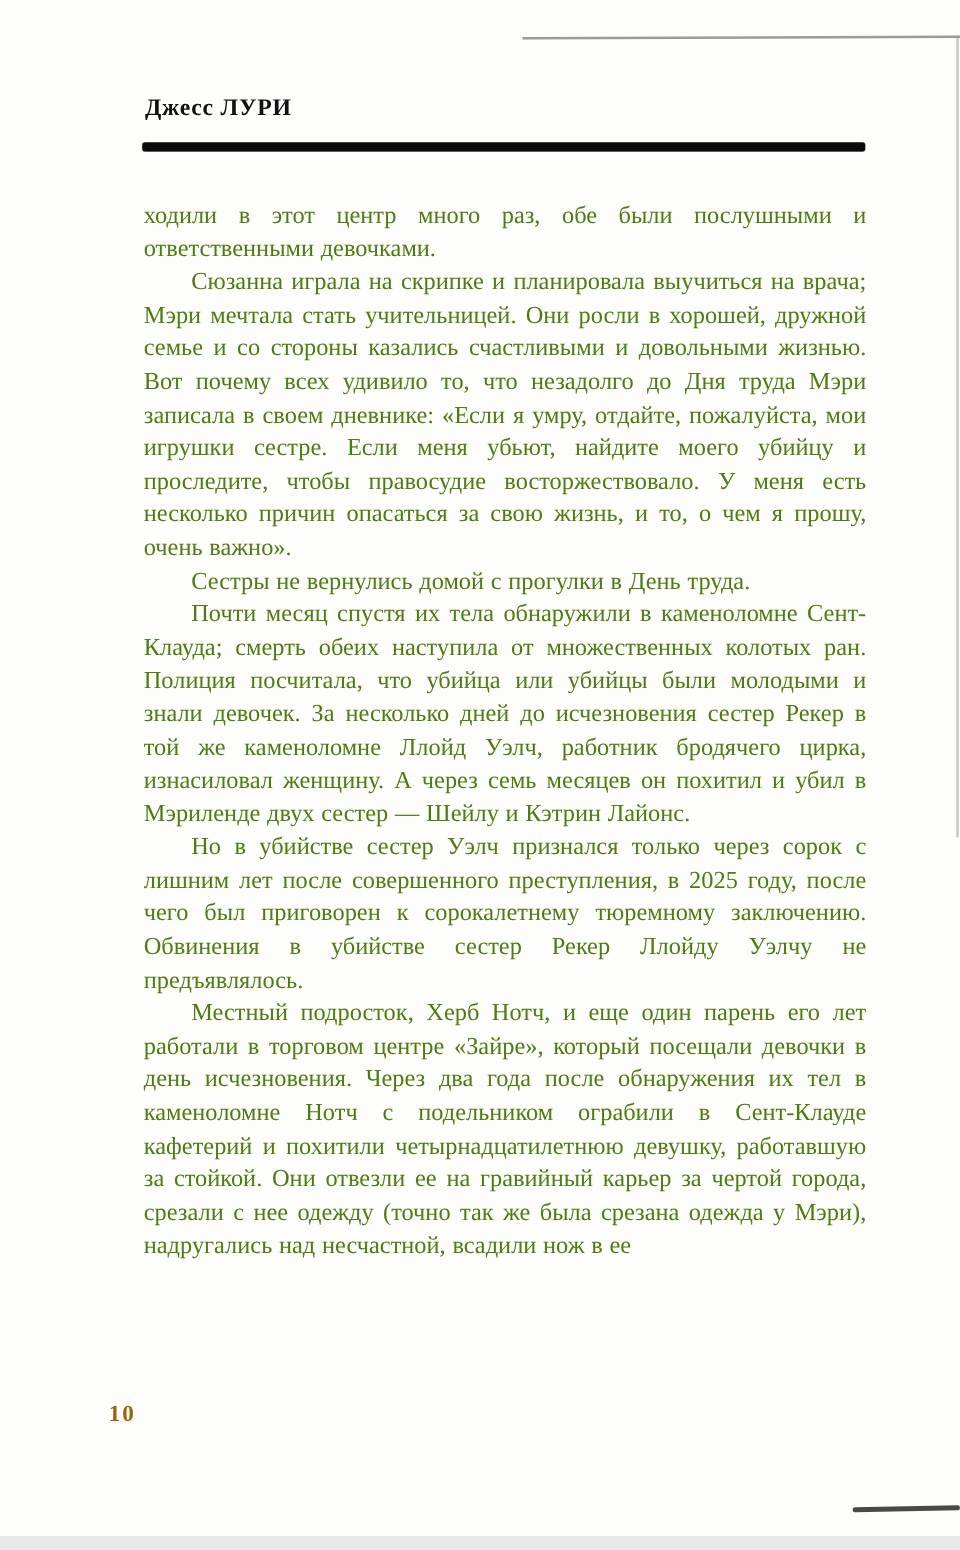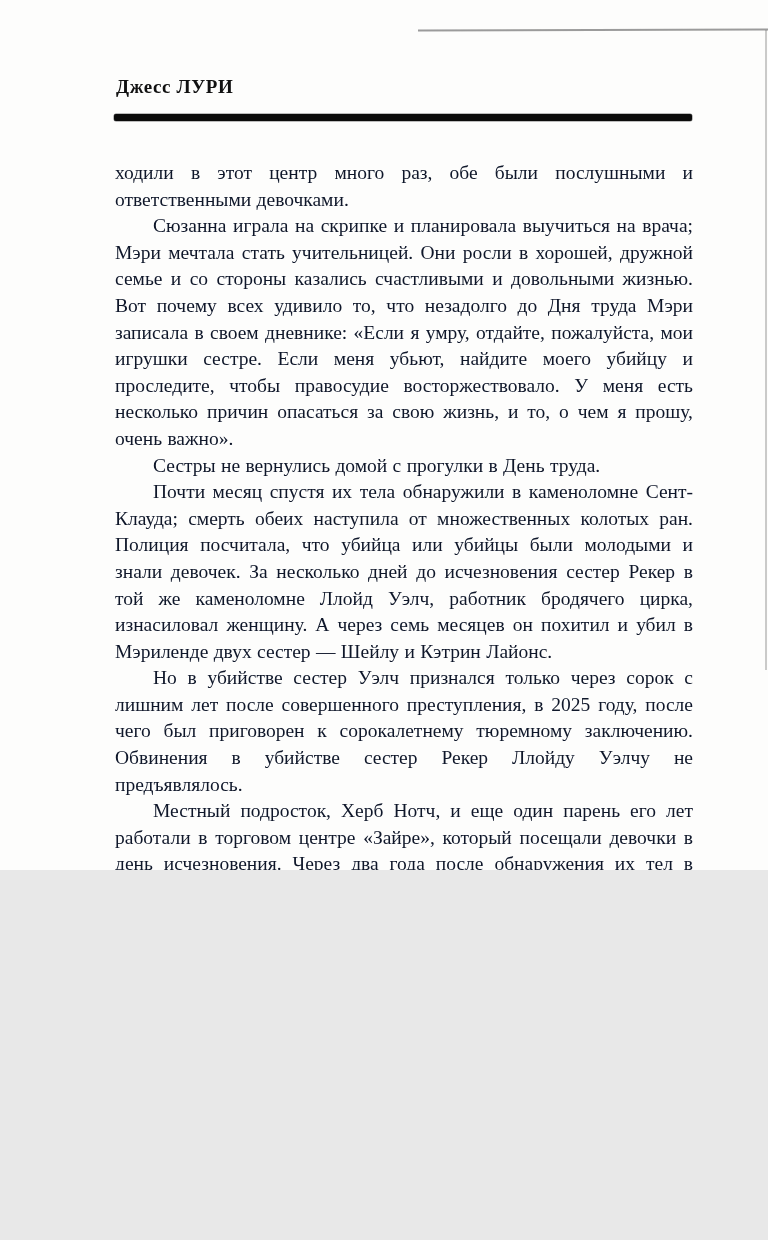--- a/index.html
+++ b/index.html
@@ -3,21 +3,21 @@
 <meta charset="utf-8">
 <style>
   html, body {
     margin: 0;
     padding: 0;
     background: #e8e8e8;
   }
   .page {
     position: relative;
     width: 768px;
-    height: 870px;
+    height: 1229px;
     margin: 0 auto;
     background: #fdfdfc;
     overflow: hidden;
     font-family: "Liberation Serif", serif;
     color: #151413;
   }
 
   
   .artifact-top-line {
     position: absolute;
@@ -78,21 +78,21 @@
     position: absolute;
     top: 160px;
     left: 115px;
     width: 578px;
     font-size: 19.5px;
     line-height: 26.6px;
     text-align: justify;
     hyphens: auto;
     -webkit-hyphens: auto;
     word-spacing: 0.5px;
-    color: #0f172a;
+    color: #4d7c0f;
   }
   .text-column p {
     margin: 0;
     text-indent: 38px;
   }
   .text-column p.no-indent {
     text-indent: 0;
   }
 
   

